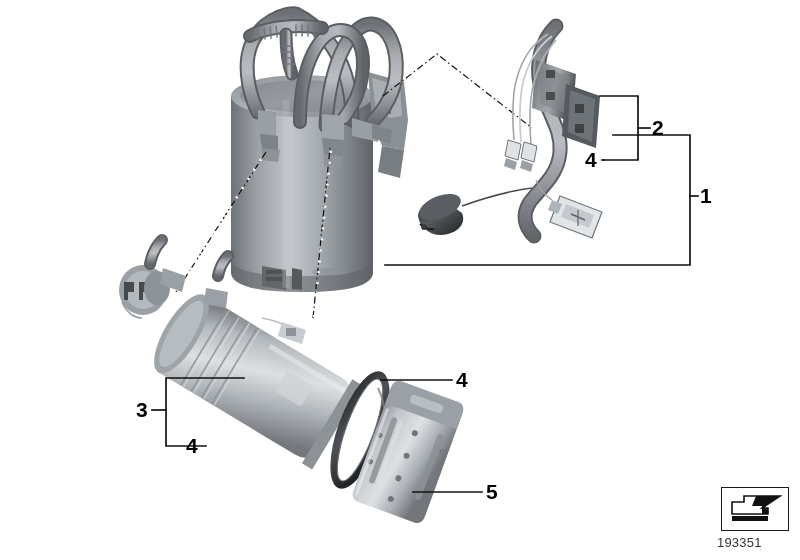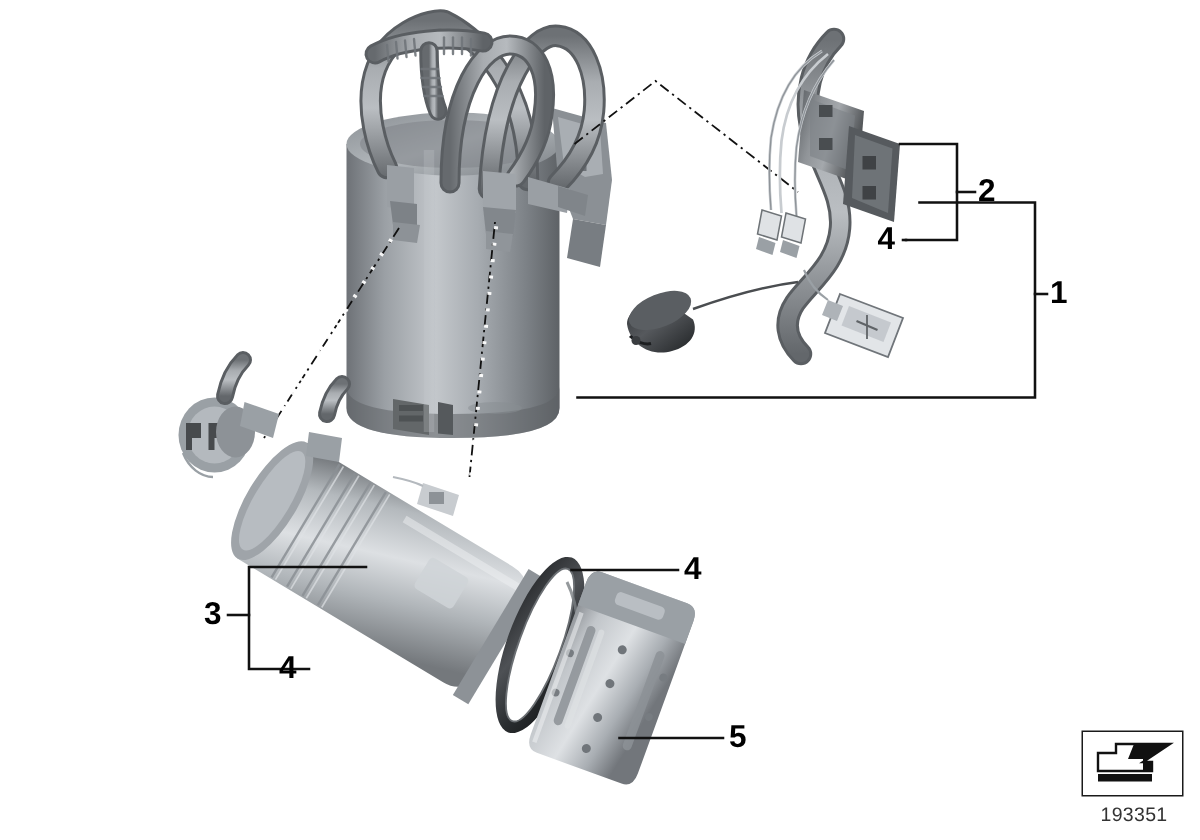--- a/index.html
+++ b/index.html
@@ -29,21 +29,20 @@
     left:721px;top:487px;
     width:68px;height:44px;
     border:1px solid #1a1a1a;
     background:#ffffff;
     box-sizing:border-box;
   }
   #partnum-label{
     position:absolute;
     left:717px;top:535px;
     width:78px;
-    text-align:center;
     font-family:"Liberation Sans", sans-serif;
     font-size:13px;
     color:#333333;
     letter-spacing:.2px;
   }
 </style>
 </head>
 <body>
 
 <div id="stage">

